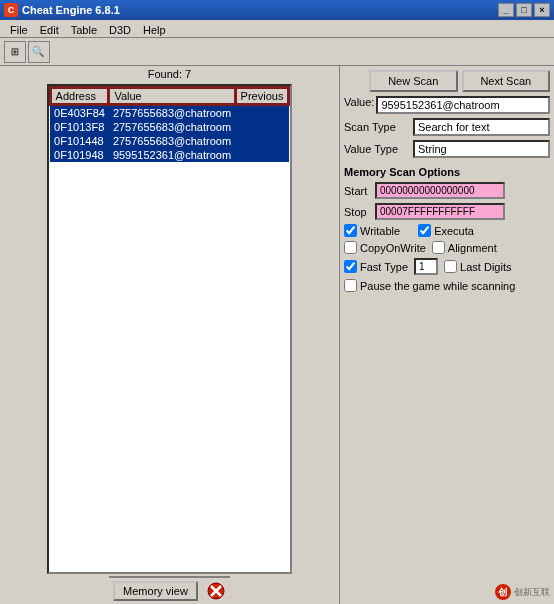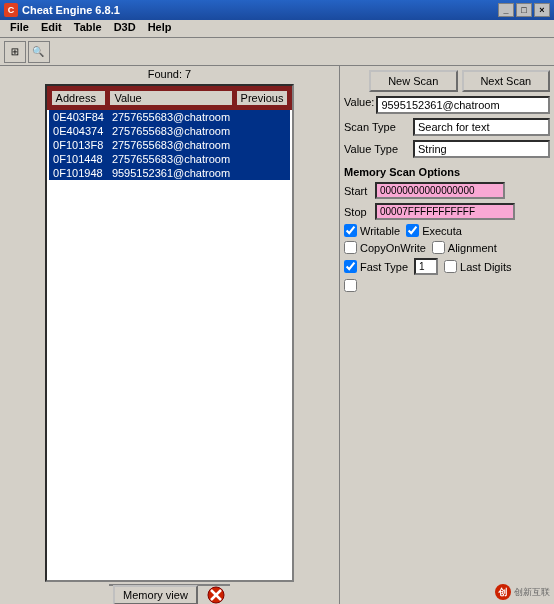--- a/index.html
+++ b/index.html
@@ -52,25 +52,24 @@
       align-items: center;
       justify-content: center;
       color: black;
     }
 
     
     .menu-bar {
       background: #d4d0c8;
       height: 18px;
       display: flex;
-      align-items: flex-start;
+      align-items: flex-end;
       padding: 0 4px;
       border-bottom: 1px solid #808080;
       font-size: 11px;
-      font-weight: bold;
     }
     .menu-item {
       padding: 1px 6px;
       cursor: pointer;
     }
 
     
     .toolbar {
       background: #d4d0c8;
       height: 28px;
@@ -130,21 +129,21 @@
       background: white;
     }
     .scan-table {
       width: 100%;
       border-collapse: collapse;
     }
     .scan-table thead tr {
       background: #d4d0c8;
     }
     .scan-table thead th {
-      border: 5px solid #7f1d1d;
+      border: 3px solid #7f1d1d;
       padding: 1px 4px;
       text-align: left;
       font-weight: normal;
       background: #d4d0c8;
       font-size: 11px;
       position: sticky;
       top: 0;
       margin-top: 13px;
     }
     .scan-table tbody tr {
@@ -153,21 +152,21 @@
     }
     .scan-table tbody td {
       padding: 1px 4px;
       font-size: 11px;
       white-space: nowrap;
       overflow: hidden;
     }
 
     
     .memory-view-bar {
-      height: 20px;
+      height: 28px;
       background: #d4d0c8;
       display: flex;
       align-items: center;
       border-top: 2px solid #808080;
       padding: 0 4px;
     }
     .memory-view-btn {
       background: #d4d0c8;
       border: 2px outset #c0c0c0;
       padding: 2px 8px;
@@ -345,25 +344,20 @@
           <thead>
             <tr>
               <th>Address</th>
               <th>Value</th>
               <th>Previous</th>
             </tr>
           </thead>
           <tbody id="scan-tbody">
           <tr>
     <td>0E403F84</td>
-    <td>2757655683@chatroom</td>
-    <td></td>
-  </tr>
-              <tr>
-    <td>0E404374</td>
     <td>2757655683@chatroom</td>
     <td></td>
   </tr>
               <tr>
     <td>0F1013F8</td>
     <td>2757655683@chatroom</td>
     <td></td>
   </tr>
               <tr>
     <td>0F101448</td>
@@ -417,24 +411,24 @@
 
     <div class="section-title">Memory Scan Options</div>
 
     <div class="option-row">
       <span style="min-width:28px;">Start</span>
       <input class="option-input" type="text" style="width: 130px;" value="00000000000000000">
     </div>
 
     <div class="option-row">
       <span style="min-width:28px;">Stop</span>
-      <input class="option-input" type="text" style="width: 140px;" value="00007FFFFFFFFFFF">
-    </div>
-
-    <div style="display:flex; gap:6px; align-items:center;">
+      <input class="option-input" type="text" style="width: 130px;" value="00007FFFFFFFFFFF">
+    </div>
+
+    <div style="display:flex; gap:18px; align-items:center;">
       <label class="checkbox-label">
         <input type="checkbox" checked="" style="">
         <span>Writable</span>
       </label>
       <label class="checkbox-label">
         <input type="checkbox" checked="" style="">
         <span>Executa</span>
       </label>
     </div>
 
@@ -456,20 +450,21 @@
       </label>
       <input class="option-input-small" type="text" value="1" style="">
       <label class="checkbox-label">
         <input type="checkbox" style="">
         <span>Last Digits</span>
       </label>
     </div>
 
     <label class="pause-row">
       <input type="checkbox" style="">
+      <span>Pause the game while scanning</span>
     </label>
 
   </div>
 </div>
 
 <div class="watermark">
   <div class="watermark-icon">创</div>
   <span>创新互联</span>
 </div>
 

